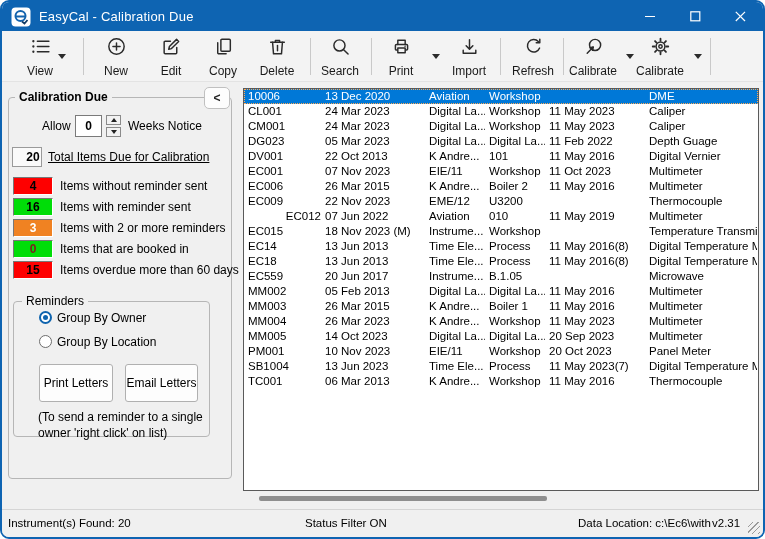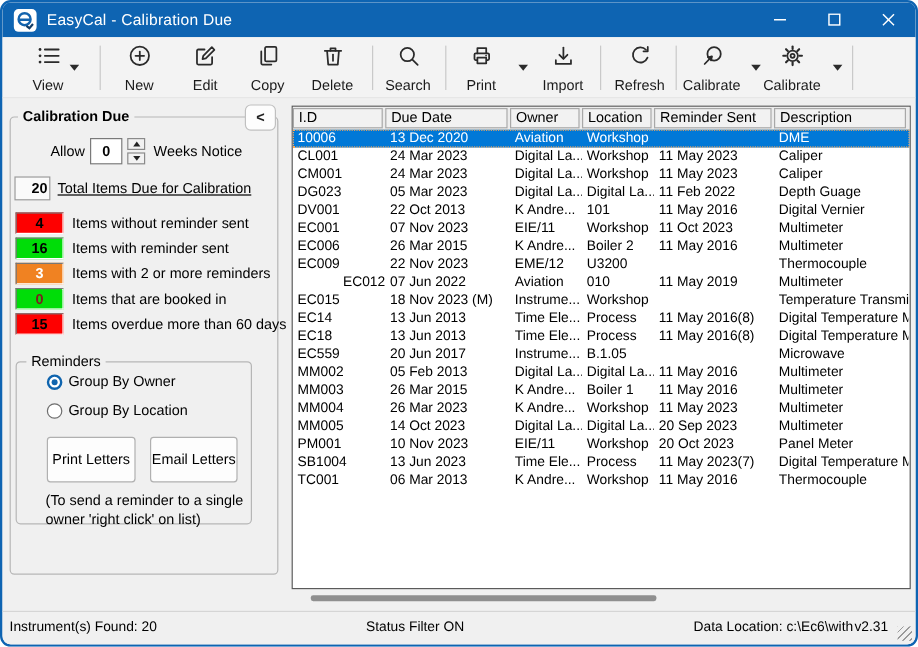--- a/index.html
+++ b/index.html
@@ -56,21 +56,21 @@
     position:absolute; left:10px; top:65px; width:30px; height:20px; background:#fafafa;
     border:1px solid #9a9a9a; font-size:12px; font-weight:bold; text-align:center; line-height:18px;padding-left:12px;
   }
   .total-link { position:absolute; left:46px; top:68px; font-size:12px; text-decoration:underline; color:#000; white-space:nowrap; }
   .badge {
     position:absolute; left:11px; width:40px; height:18px;
     border:1px solid; border-color:#777 #fff #fff #777;
     font-size:12px; font-weight:bold; text-align:center; line-height:16px;
   }
   
-  .radio-row { position:absolute; display:flex; align-items:flex-end; }
+  .radio-row { position:absolute; display:flex; align-items:flex-start; }
   .radio { width:13px; height:13px; border-radius:50%; background:#fff; position:relative; }
   .radio.on { border:2px solid #0f64ae; }
   .radio.on::after { content:""; position:absolute; left:2px; top:2px; width:5px; height:5px; border-radius:50%; background:#0f64ae; }
   .radio.off { border:1px solid #6d6d6d; }
   .radio-label { font-size:12px; margin-left:5px; white-space:nowrap; }
   .letter-btn {
     position:absolute; top:282px; height:38px; background:#fdfdfd; border:1px solid #b0b0b0;
     border-radius:3px; font-size:12px; display:flex; align-items:center; justify-content:center;
     white-space:nowrap; color:#000;
   }
@@ -283,28 +283,20 @@
       <span class="radio-label">Group By Location</span>
     </div>
 
     <div class="letter-btn" style="left:37px; width:74px;">Print Letters</div>
     <div class="letter-btn" style="left:123px; width:73px;">Email Letters</div>
 
     <span class="note" style="left:36px; top:328px;">(To send a reminder to a single</span>
     <span class="note" style="left:36px; top:344px;">owner 'right click' on list)</span>
 
     <div class="tablewrap">
-      <div class="thead" id="thead">
-          <div class="hcell" style="width: 75px;">I.D</div>
-          <div class="hcell" style="width: 102px;">Due Date</div>
-          <div class="hcell" style="width: 58px;">Owner</div>
-          <div class="hcell" style="width: 58px;">Location</div>
-          <div class="hcell" style="width: 98px;">Reminder Sent</div>
-          <div class="hcell" style="width: 110px;">Description</div>
-        </div>
       <div id="tbody">
           <div class="trow selected">
             <div class="tcell" style="width: 77px;">10006</div>
             <div class="tcell" style="width: 104px;">13 Dec 2020</div>
             <div class="tcell" style="width: 60px;">Aviation</div>
             <div class="tcell" style="width: 60px;">Workshop</div>
             <div class="tcell" style="width: 100px;"></div>
             <div class="tcell" style="width: 112px;">DME</div>
           </div>
           <div class="trow">

